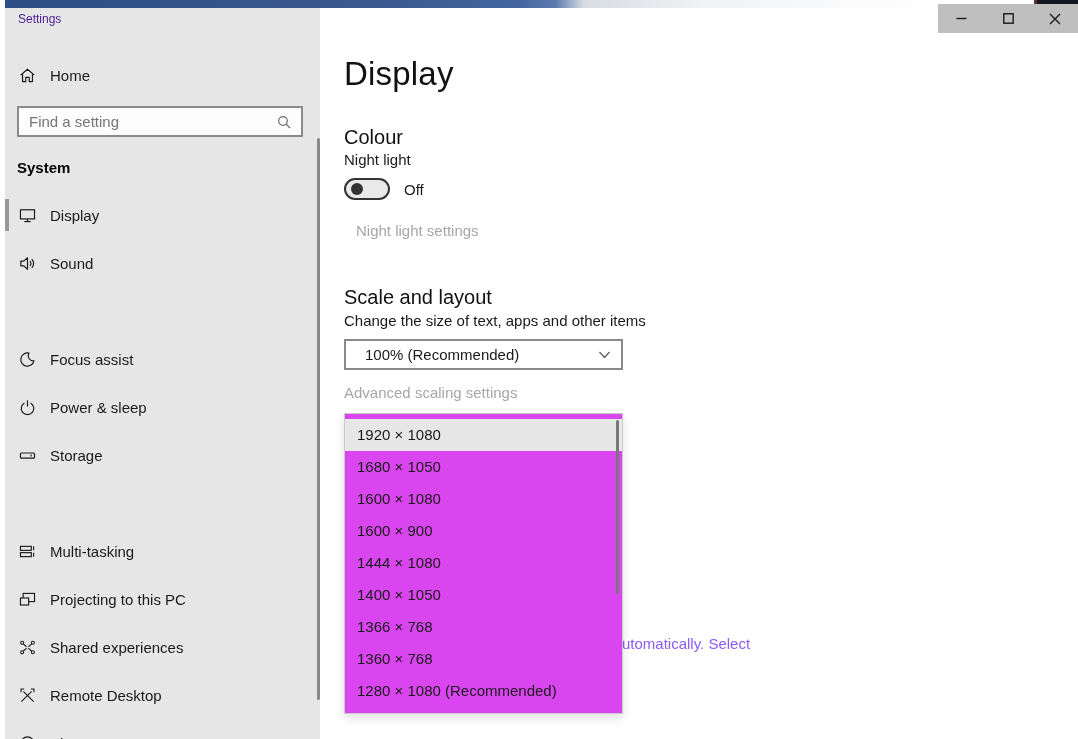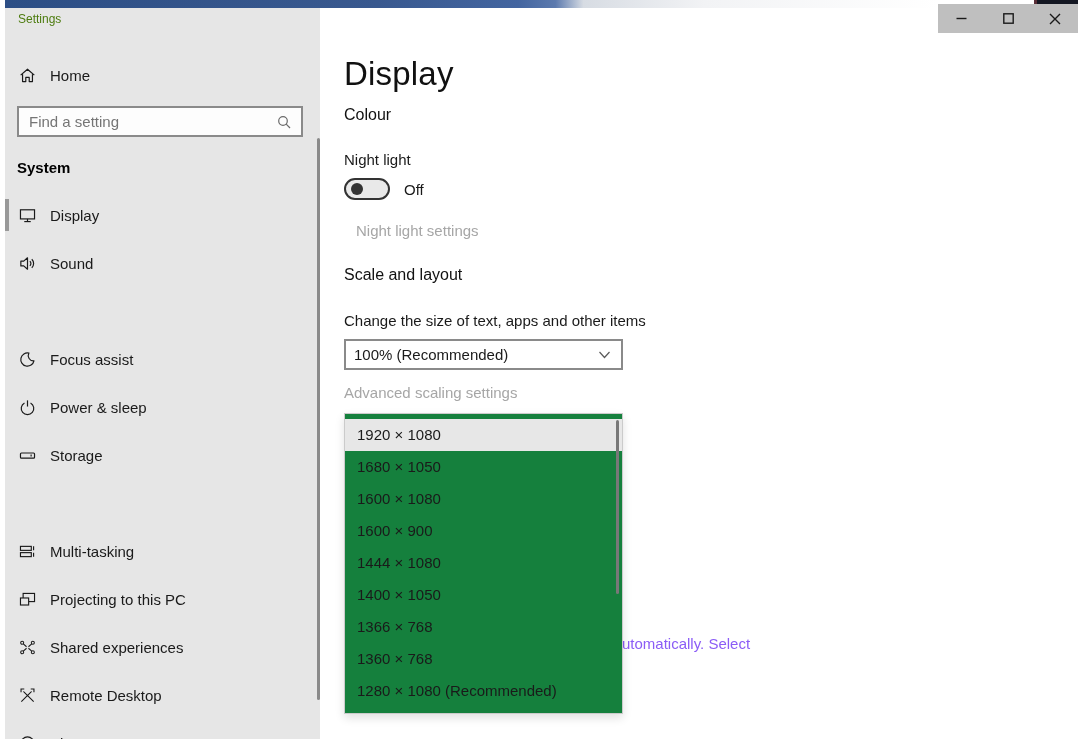--- a/index.html
+++ b/index.html
@@ -15,61 +15,61 @@
   
   .top-strip{left:5px;top:0;width:933px;height:8px;
     background:linear-gradient(90deg,#2c4e85 0%,#39598f 40%,#4365a0 55%,#5c7aae 59%,#d7dce3 62%,#f2f3f5 75%,#ffffff 100%);}
   .top-dark-frag{left:1034px;top:0;width:44px;height:5px;background:#141722;border-left:3px solid #5a2f38;}
   .win-controls{left:938px;top:4px;width:140px;height:29px;background:#bfbfbf;display:flex;}
   .win-btn{flex:1;display:flex;align-items:center;justify-content:center;}
   .win-btn svg{display:block;}
 
   
   .sidebar{left:5px;top:8px;width:315px;height:731px;background:#e6e6e6;overflow:hidden;}
-  .app-title{position:absolute;left:13px;top:4px;font-size:12px;color:#4d7c0f;}
+  .app-title{position:absolute;left:13px;top:4px;font-size:12px;color:#4c1d95;}
   .home-row{position:absolute;left:0;top:51px;width:100%;height:32px;display:flex;align-items:center;}
   .home-row .icn{margin-left:13px;}
   .home-row .lbl{margin-left:13px;font-size:15px;}
   .search-box{position:absolute;left:12px;top:98px;width:286px;height:31px;background:#fdfdfd;
     border:2px solid #8a8a8a;box-sizing:border-box;display:flex;align-items:center;}
   .search-box input{flex:1;border:none;outline:none;background:transparent;font-size:15px;
     font-family:inherit;color:#3a3a3a;padding:0 0 0 10px;}
   .search-box .icn{margin-right:9px;}
   .section-title{position:absolute;left:12px;top:151px;font-size:15px;font-weight:700;color:#000;}
   .nav-item{position:absolute;left:0;width:100%;height:32px;display:flex;align-items:center;cursor:default;}
   .nav-item .icn{margin-left:13px;}
   .nav-item .lbl{margin-left:13px;font-size:15px;white-space:nowrap;}
   .sel-indicator{position:absolute;left:0;top:191px;width:4px;height:32px;background:#999999;}
   .side-scrollbar{position:absolute;left:312px;top:130px;width:3px;height:562px;background:#8a8a8a;border-radius:2px;}
   .icn{width:19px;height:19px;flex:none;}
   .icn svg{display:block;}
 
   
   .page-title{left:344px;top:55px;font-size:33px;font-weight:300;letter-spacing:.2px;color:#111;}
-  .h2{font-size:16px;font-weight:400;color:#111;}
+  .h2{font-size:20px;font-weight:400;color:#111;margin-top:20px;}
   .colour-title{left:344px;top:106px;}
   .scale-title{left:344px;top:266px;}
   .label15{font-size:15px;color:#1a1a1a;}
   .nightlight-label{left:344px;top:151px;}
   .toggle{left:344px;top:178px;width:46px;height:22px;border:2px solid #333;border-radius:13px;
     box-sizing:border-box;background:#e9e9e9;}
   .toggle .knob{position:absolute;left:5px;top:3px;width:12px;height:12px;border-radius:50%;background:#333;}
   .toggle-state{left:404px;top:181px;}
   .grey-link{font-size:15px;color:#a6a6a6;}
   .nl-settings{left:344px;top:222px;margin-left:12px;}
   .scaling-label{left:344px;top:312px;}
   .select{left:344px;top:339px;width:279px;height:31px;background:#fff;border:2px solid #8a8a8a;
     box-sizing:border-box;display:flex;align-items:center;}
-  .select .val{flex:1;font-size:15px;padding-left:8px;}
+  .select .val{flex:1;font-size:15px;padding-left:19px;}
   .select .icn{margin-right:10px;width:13px;height:13px;}
   .adv-settings{left:344px;top:384px;}
   .bg-text{left:622px;top:635px;font-size:15px;color:#8b5cf6;z-index:1;}
 
   
-  .dropdown{left:344px;top:413px;width:279px;height:301px;background:#15803d;
+  .dropdown{left:344px;top:413px;width:279px;height:301px;background:#d946ef;
     border:1px solid #cbcbcb;box-sizing:border-box;z-index:5;padding-top:5px;
     box-shadow:0 4px 9px rgba(0,0,0,.12);}
   .dd-option{height:32px;line-height:32px;padding-left:12px;font-size:15px;color:#1a1a1a;white-space:nowrap;}
   .dd-option.hl{background:#e7e7e7;}
   .dd-scrollbar{position:absolute;right:3px;top:6px;width:3px;height:174px;background:#787878;border-radius:2px;}
 </style>
 </head>
 <body>
 
 <div class="abs top-strip"></div>

